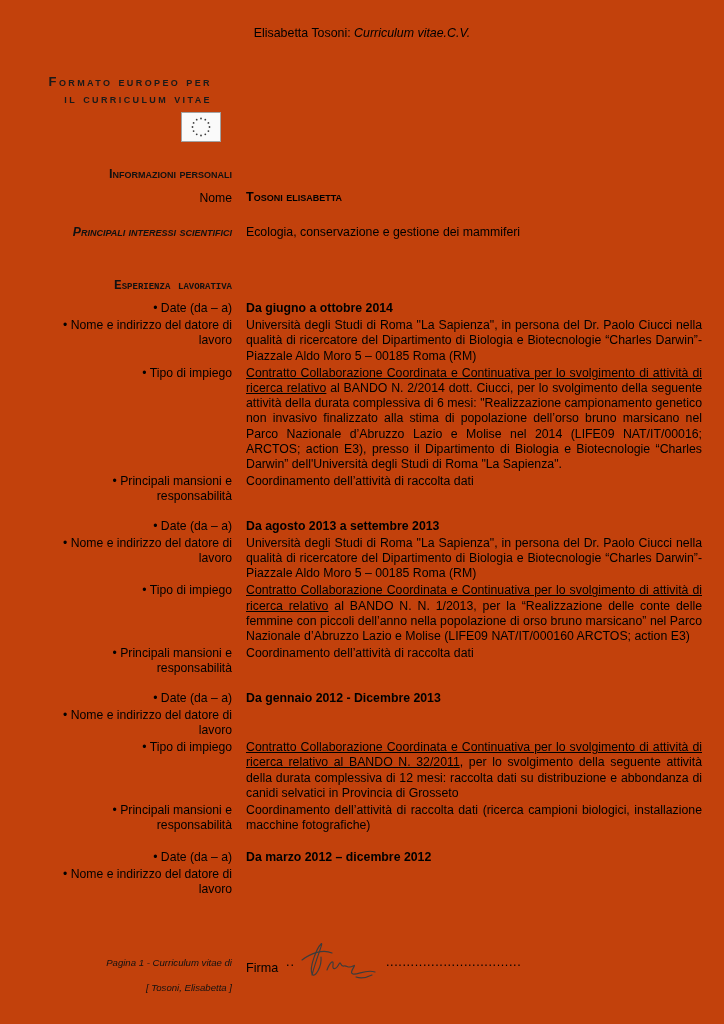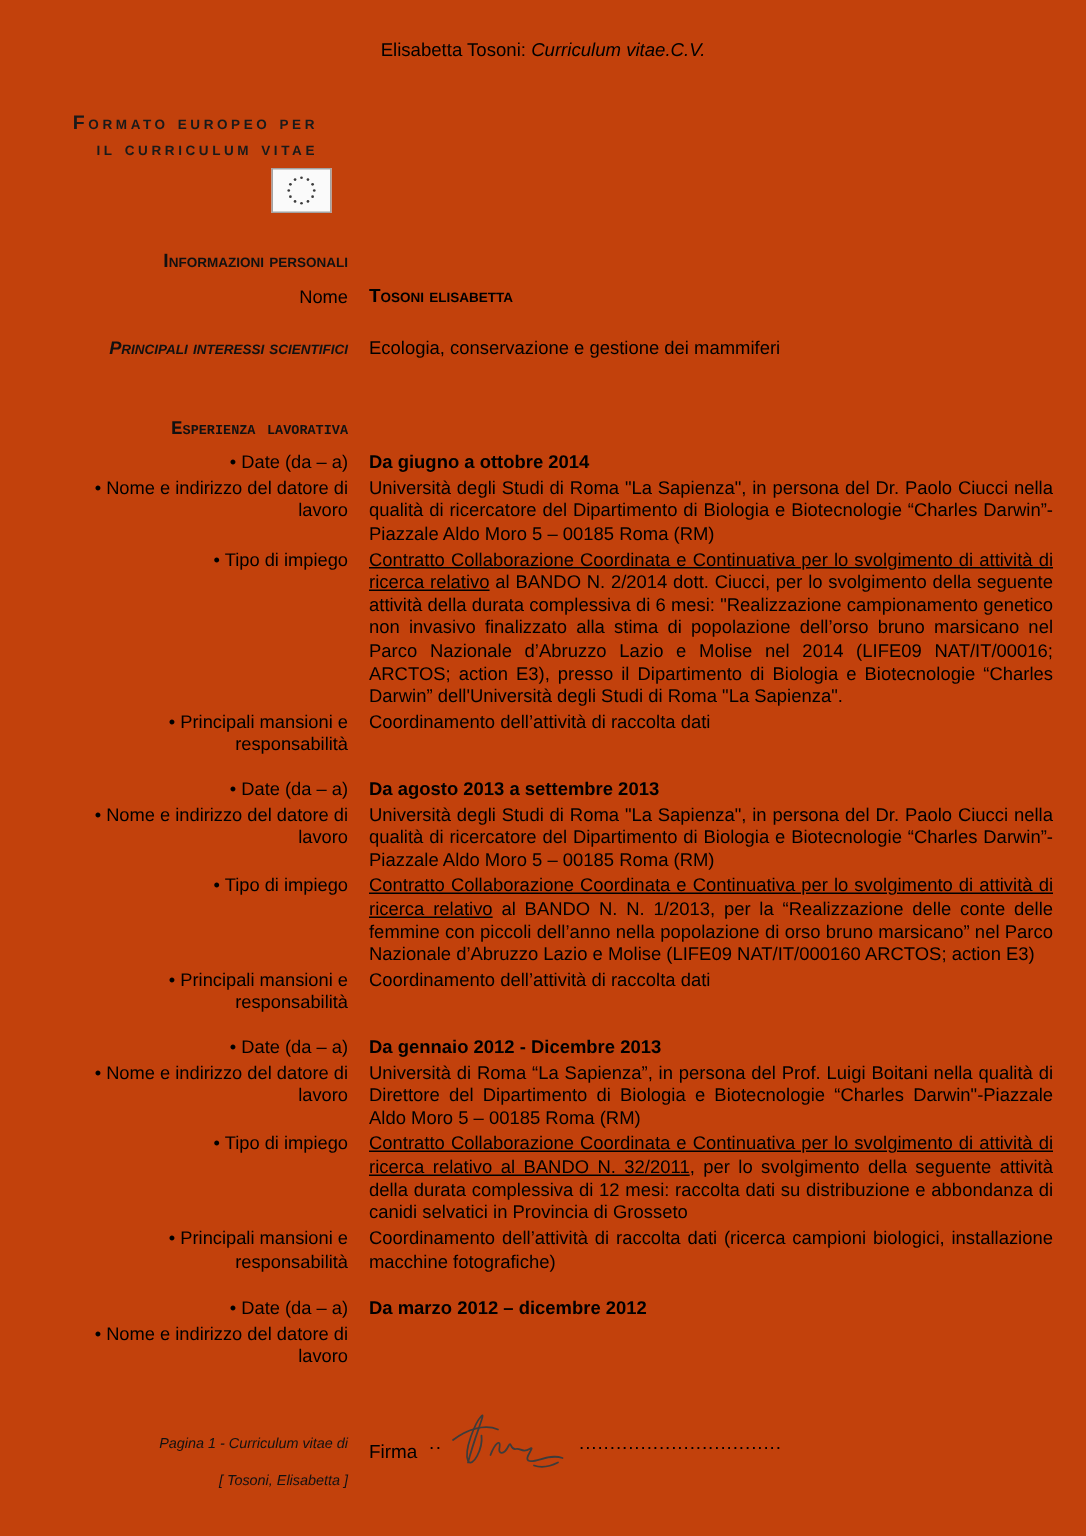--- a/index.html
+++ b/index.html
@@ -155,21 +155,20 @@
     </div>
 
     <div class="entry" style="margin-top:14px;">
       <div class="row">
         <div class="lbl">• Date (da – a)</div>
         <div class="val date">Da gennaio 2012 - Dicembre 2013</div>
       </div>
       <div class="row">
         <div class="lbl">• Nome e indirizzo del datore di
 lavoro</div>
-        <div class="val">Università di Roma “La Sapienza”, in persona del Prof. Luigi Boitani nella qualità di Direttore del Dipartimento di Biologia e Biotecnologie “Charles Darwin"-Piazzale Aldo Moro 5 – 00185 Roma (RM)</div>
       </div>
       <div class="row">
         <div class="lbl">• Tipo di impiego</div>
         <div class="val"><span class="u">Contratto Collaborazione Coordinata e Continuativa per lo svolgimento di attività di ricerca relativo al BANDO N. 32/2011</span><span>,  per lo svolgimento della seguente attività della durata complessiva di 12 mesi: raccolta dati su distribuzione e abbondanza di canidi selvatici in Provincia di Grosseto</span></div>
       </div>
       <div class="row">
         <div class="lbl">• Principali mansioni e
 responsabilità</div>
         <div class="val">Coordinamento dell’attività di raccolta dati (ricerca campioni biologici, installazione macchine fotografiche)</div>
       </div>

